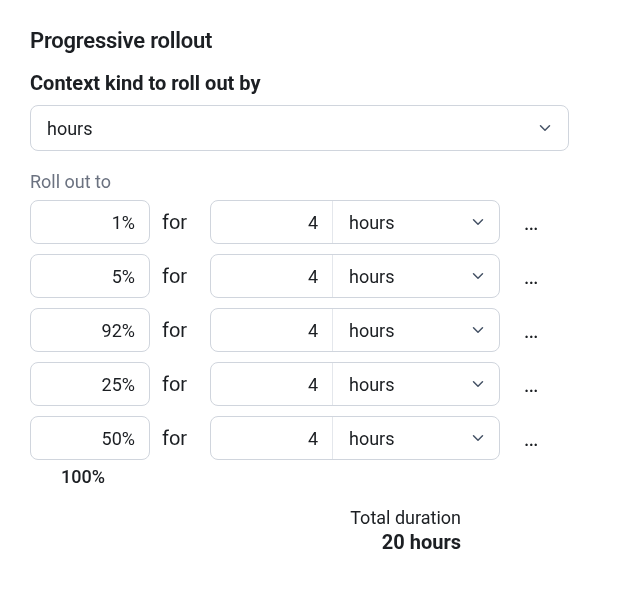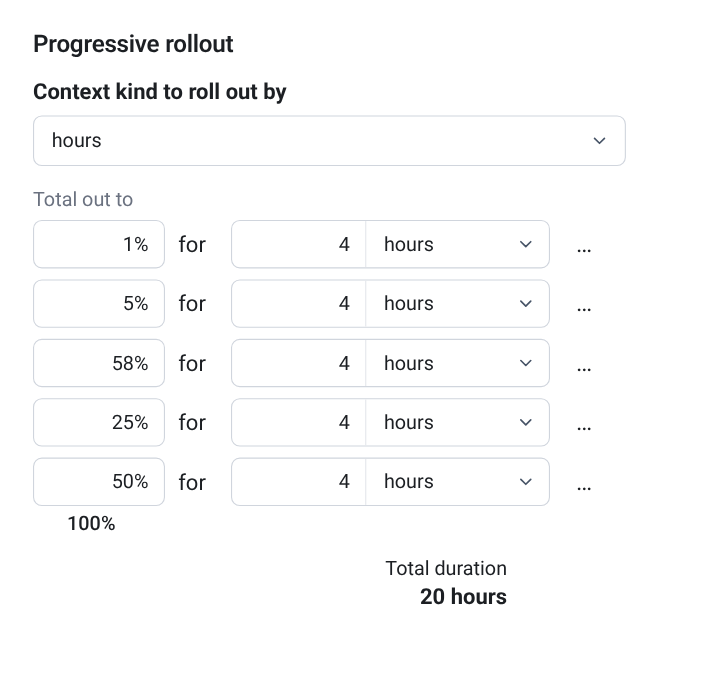--- a/index.html
+++ b/index.html
@@ -171,21 +171,21 @@
   <div class="label">Context kind to roll out by</div>
   <div class="select">
     <span>hours</span>
     <span class="chevron">
       <svg viewBox="0 0 24 24" fill="none" stroke="currentColor" stroke-width="2" stroke-linecap="round" stroke-linejoin="round">
           <polyline points="6 9 12 15 18 9"></polyline>
         </svg>
     </span>
   </div>
 
-  <div class="sublabel">Total out to</div>
+  <div class="sublabel">Roll out to</div>
 
   <div class="steps" id="steps-container">
   <div class="row">
     <div class="pct-field">
       <span>1%</span>
     </div>
     <div class="for-label">for</div>
     <div class="dur-group">
       <div class="dur-value">
         <span>4</span>
@@ -222,21 +222,21 @@
         </span>
       </div>
     </div>
     <div class="actions">
       <span>…</span>
     </div>
   </div>
 
   <div class="row">
     <div class="pct-field">
-      <span>58%</span>
+      <span>92%</span>
     </div>
     <div class="for-label">for</div>
     <div class="dur-group">
       <div class="dur-value">
         <span>4</span>
       </div>
       <div class="dur-unit">
         <span>hours</span>
         <span class="chevron">
           <svg viewBox="0 0 24 24" fill="none" stroke="currentColor" stroke-width="2" stroke-linecap="round" stroke-linejoin="round">

